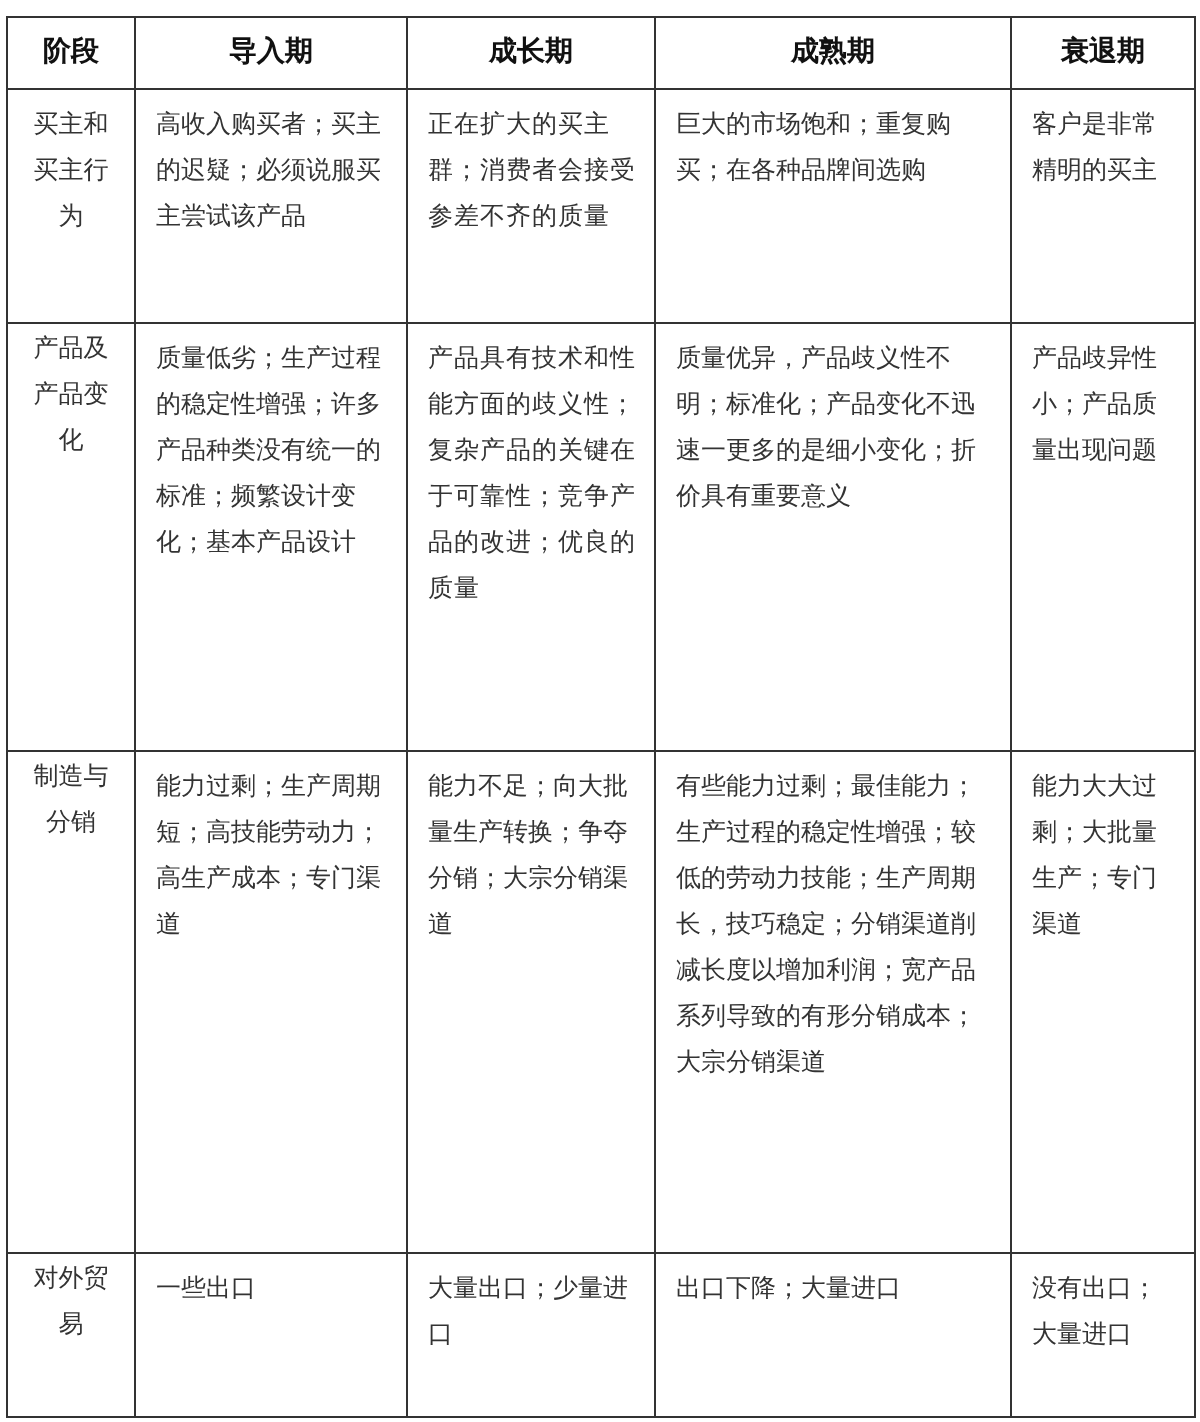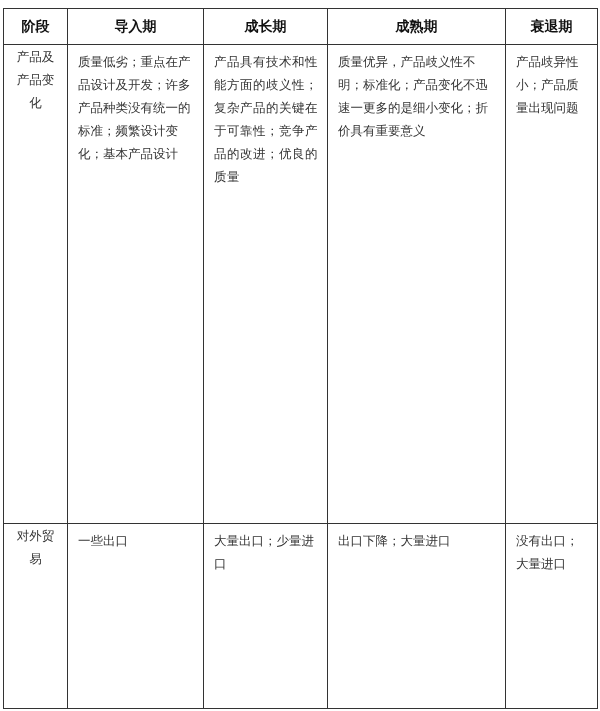--- a/index.html
+++ b/index.html
@@ -71,26 +71,40 @@
   <thead>
     <tr>
       <th>阶段</th>
       <th>导入期</th>
       <th>成长期</th>
       <th>成熟期</th>
       <th>衰退期</th>
     </tr>
   </thead>
   <tbody>
+    <tr style="height:81px">
+      <td class="stage top">买主和买主行为</td>
+      <td class="cell">高收入购买者；买主的迟疑；必须说服买主尝试该产品</td>
+      <td class="cell spaced">正在扩大的买主群；消费者会接受参差不齐的质量</td>
+      <td class="cell">巨大的市场饱和；重复购买；在各种品牌间选购</td>
+      <td class="cell">客户是非常精明的买主</td>
+    </tr>
     <tr style="height:145px">
       <td class="stage">产品及产品变化</td>
-      <td class="cell">质量低劣；重点在产品设计及开发；许多产品种类没有统一的标准；频繁设计变化；基本产品设计</td>
+      <td class="cell">质量低劣；生产过程的稳定性增强；许多产品种类没有统一的标准；频繁设计变化；基本产品设计</td>
       <td class="cell spaced">产品具有技术和性能方面的歧义性；复杂产品的关键在于可靠性；竞争产品的改进；优良的质量</td>
       <td class="cell">质量优异，产品歧义性不明；标准化；产品变化不迅速一更多的是细小变化；折价具有重要意义</td>
       <td class="cell">产品歧异性小；产品质量出现问题</td>
+    </tr>
+    <tr style="height:174px">
+      <td class="stage">制造与分销</td>
+      <td class="cell">能力过剩；生产周期短；高技能劳动力；高生产成本；专门渠道</td>
+      <td class="cell">能力不足；向大批量生产转换；争夺分销；大宗分销渠道</td>
+      <td class="cell">有些能力过剩；最佳能力；生产过程的稳定性增强；较低的劳动力技能；生产周期长，技巧稳定；分销渠道削减长度以增加利润；宽产品系列导致的有形分销成本；大宗分销渠道</td>
+      <td class="cell">能力大大过剩；大批量生产；专门渠道</td>
     </tr>
     <tr style="height:57px">
       <td class="stage">对外贸易</td>
       <td class="cell">一些出口</td>
       <td class="cell">大量出口；少量进口</td>
       <td class="cell">出口下降；大量进口</td>
       <td class="cell">没有出口；大量进口</td>
     </tr>
   </tbody>
 </table>

